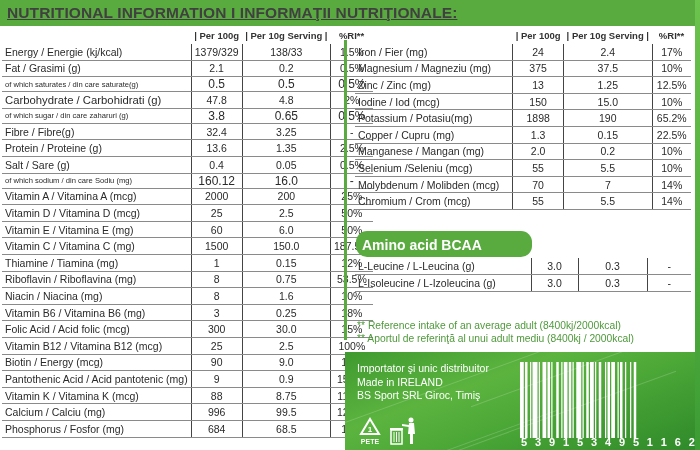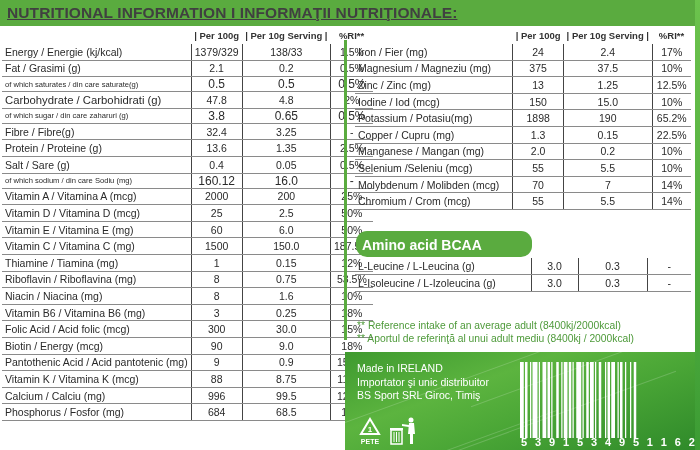--- a/index.html
+++ b/index.html
@@ -191,20 +191,26 @@
         <td class="num">0.25</td>
         <td class="num">18%</td>
       </tr>
       <tr class="body normal">
         <td class="lbl">Folic Acid / Acid folic (mcg)</td>
         <td class="num">300</td>
         <td class="num">30.0</td>
         <td class="num">15%</td>
       </tr>
       <tr class="body normal">
+        <td class="lbl">Vitamin B12 / Vitamina B12 (mcg)</td>
+        <td class="num">25</td>
+        <td class="num">2.5</td>
+        <td class="num">100%</td>
+      </tr>
+      <tr class="body normal">
         <td class="lbl">Biotin / Energy (mcg)</td>
         <td class="num">90</td>
         <td class="num">9.0</td>
         <td class="num">18%</td>
       </tr>
       <tr class="body normal">
         <td class="lbl">Pantothenic Acid / Acid pantotenic (mg)</td>
         <td class="num">9</td>
         <td class="num">0.9</td>
         <td class="num">15.5%</td>
@@ -339,22 +345,22 @@
   <div>** Reference intake of an average adult (8400kj/2000kcal)</div>
   <div>** Aportul de referinţă al unui adult mediu (8400kj / 2000kcal)</div>
 </div>
 
 <div class="green-panel">
   <div class="streak" style="left:-20px;top:30px;width:260px;"></div>
   <div class="streak" style="left:40px;top:70px;width:300px;"></div>
   <div class="streak" style="left:120px;top:20px;width:200px;"></div>
   <div class="streak" style="left:0px;top:95px;width:220px;"></div>
   <div class="made-in">
+    <div>Importator şi unic distribuitor</div>
     <div>Made in IRELAND</div>
-    <div>Importator şi unic distribuitor</div>
     <div>BS Sport SRL Giroc, Timiş</div>
   </div>
   <div class="recycle">
     <svg width="22" height="30" viewBox="0 0 22 30">
       <path d="M11 2 L20 17 L2 17 Z" fill="none" stroke="#fff" stroke-width="2"></path>
       <text x="11" y="15" font-size="8" fill="#fff" text-anchor="middle" font-family="Liberation Sans, sans-serif" font-weight="bold">1</text>
       <text x="11" y="27" font-size="7" fill="#fff" text-anchor="middle" font-family="Liberation Sans, sans-serif" font-weight="bold">PETE</text>
     </svg>
   </div>
   <div class="trash">

